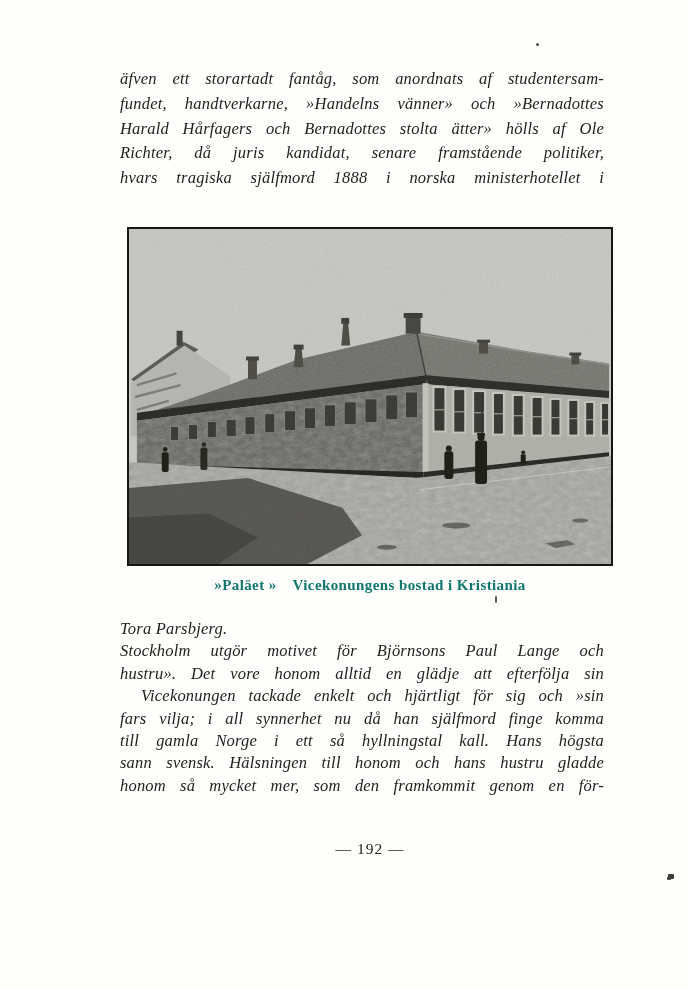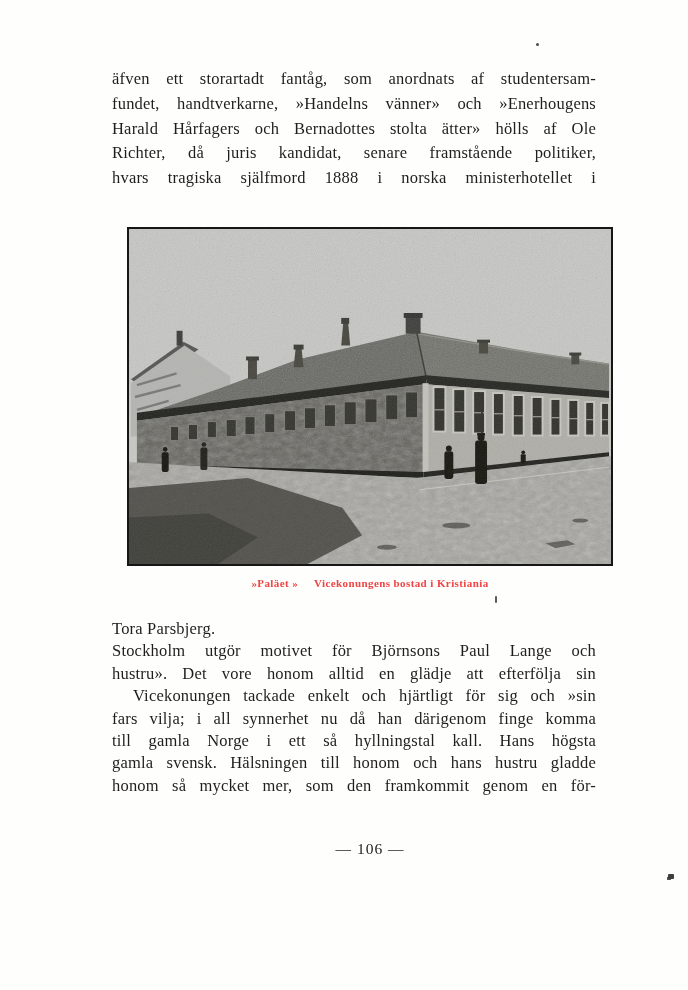--- a/index.html
+++ b/index.html
@@ -4,21 +4,21 @@
 <style>
   html,body{margin:0;padding:0;}
   body{
     width:688px;height:990px;position:relative;overflow:hidden;
     background:#fefefd;
     font-family:"Liberation Serif","DejaVu Serif",serif;
     color:#1f1e1c;
   }
   .page{position:absolute;inset:0;}
   
-  .textblock{position:absolute;left:112px;width:484px;}
+  .textblock{position:absolute;left:120px;width:484px;font-style:italic;}
   .para1{top:67px;}
   .block2{top:618px;}
   .tline{
     font-size:16.5px;
     letter-spacing:0.2px;
     white-space:normal;
     text-align:justify;
     text-align-last:justify;
     color:#1f1e1c;
   }
@@ -27,22 +27,22 @@
   .tline.plain{text-align-last:left;}
   .tline.indent{text-indent:21px;}
   
   .photo{
     position:absolute;left:127px;top:227px;width:482px;height:335px;
     border:2px solid #161614;background:#c7c7c4;
   }
   .photo svg{display:block;width:100%;height:100%;}
   .caption{
     position:absolute;left:127px;top:577px;width:486px;height:17px;
-    text-align:center;font-size:11px;font-weight:bold;
-    letter-spacing:0.4px;color:#ef4444;
+    text-align:center;font-size:15px;font-weight:bold;
+    letter-spacing:0.4px;color:#0f766e;
   }
   .caption .cap-title{margin-right:16px;}
   
   .page-number{
     position:absolute;left:128px;top:840px;width:484px;
     text-align:center;font-size:15.5px;letter-spacing:1px;color:#23221f;
   }
   
   .speck{position:absolute;background:#4c4b48;}
   .speck-1{left:536px;top:43px;width:3px;height:3px;border-radius:50%;}
@@ -50,21 +50,21 @@
   .speck-3{left:668px;top:874px;width:6px;height:5px;border-radius:1px;background:#3f3e3b;
            box-shadow:-2px 2px 0 -1px #57564f;}
 </style>
 </head>
 <body>
 
 <div class="page">
 
   <div class="textblock para1">
     <div class="tline">äfven ett storartadt fantåg, som anordnats af studentersam-</div>
-    <div class="tline">fundet, handtverkarne, »Handelns vänner» och »Enerhougens</div>
+    <div class="tline">fundet, handtverkarne, »Handelns vänner» och »Bernadottes</div>
     <div class="tline">Harald Hårfagers och Bernadottes stolta ätter» hölls af Ole</div>
     <div class="tline">Richter, då juris kandidat, senare framstående politiker,</div>
     <div class="tline">hvars tragiska själfmord 1888 i norska ministerhotellet i</div>
   </div>
 
   <div class="photo">
     <svg viewBox="0 0 486 339" preserveAspectRatio="none">
       <defs>
         <filter id="fgrain" x="0%" y="0%" width="100%" height="100%">
           <feTurbulence type="fractalNoise" baseFrequency="0.9" numOctaves="2" stitchTiles="stitch"></feTurbulence>
@@ -226,25 +226,25 @@
 
   <div class="caption">
     <span class="cap-title">»Paläet »</span><span>Vicekonungens bostad i Kristiania</span>
   </div>
 
   <div class="textblock block2">
     <div class="tline plain">Tora Parsbjerg.</div>
     <div class="tline">Stockholm utgör motivet för Björnsons Paul Lange och</div>
     <div class="tline">hustru».  Det vore honom alltid en glädje att efterfölja sin</div>
     <div class="tline indent">Vicekonungen tackade enkelt och hjärtligt för sig och »sin</div>
-    <div class="tline">fars vilja; i all synnerhet nu då han därigenom finge komma</div>
+    <div class="tline">fars vilja; i all synnerhet nu då han själfmord finge komma</div>
     <div class="tline">till gamla Norge i ett så hyllningstal kall.  Hans högsta</div>
-    <div class="tline">gamla svensk.  Hälsningen till honom och hans hustru gladde</div>
+    <div class="tline">sann svensk.  Hälsningen till honom och hans hustru gladde</div>
     <div class="tline">honom så mycket mer, som den framkommit genom en för-</div>
   </div>
 
-  <div class="page-number">— 106 —</div>
+  <div class="page-number">— 192 —</div>
 
   <div class="speck speck-1"></div>
   <div class="speck speck-2"></div>
   <div class="speck speck-3"></div>
 
 </div>
 
 </body></html>

